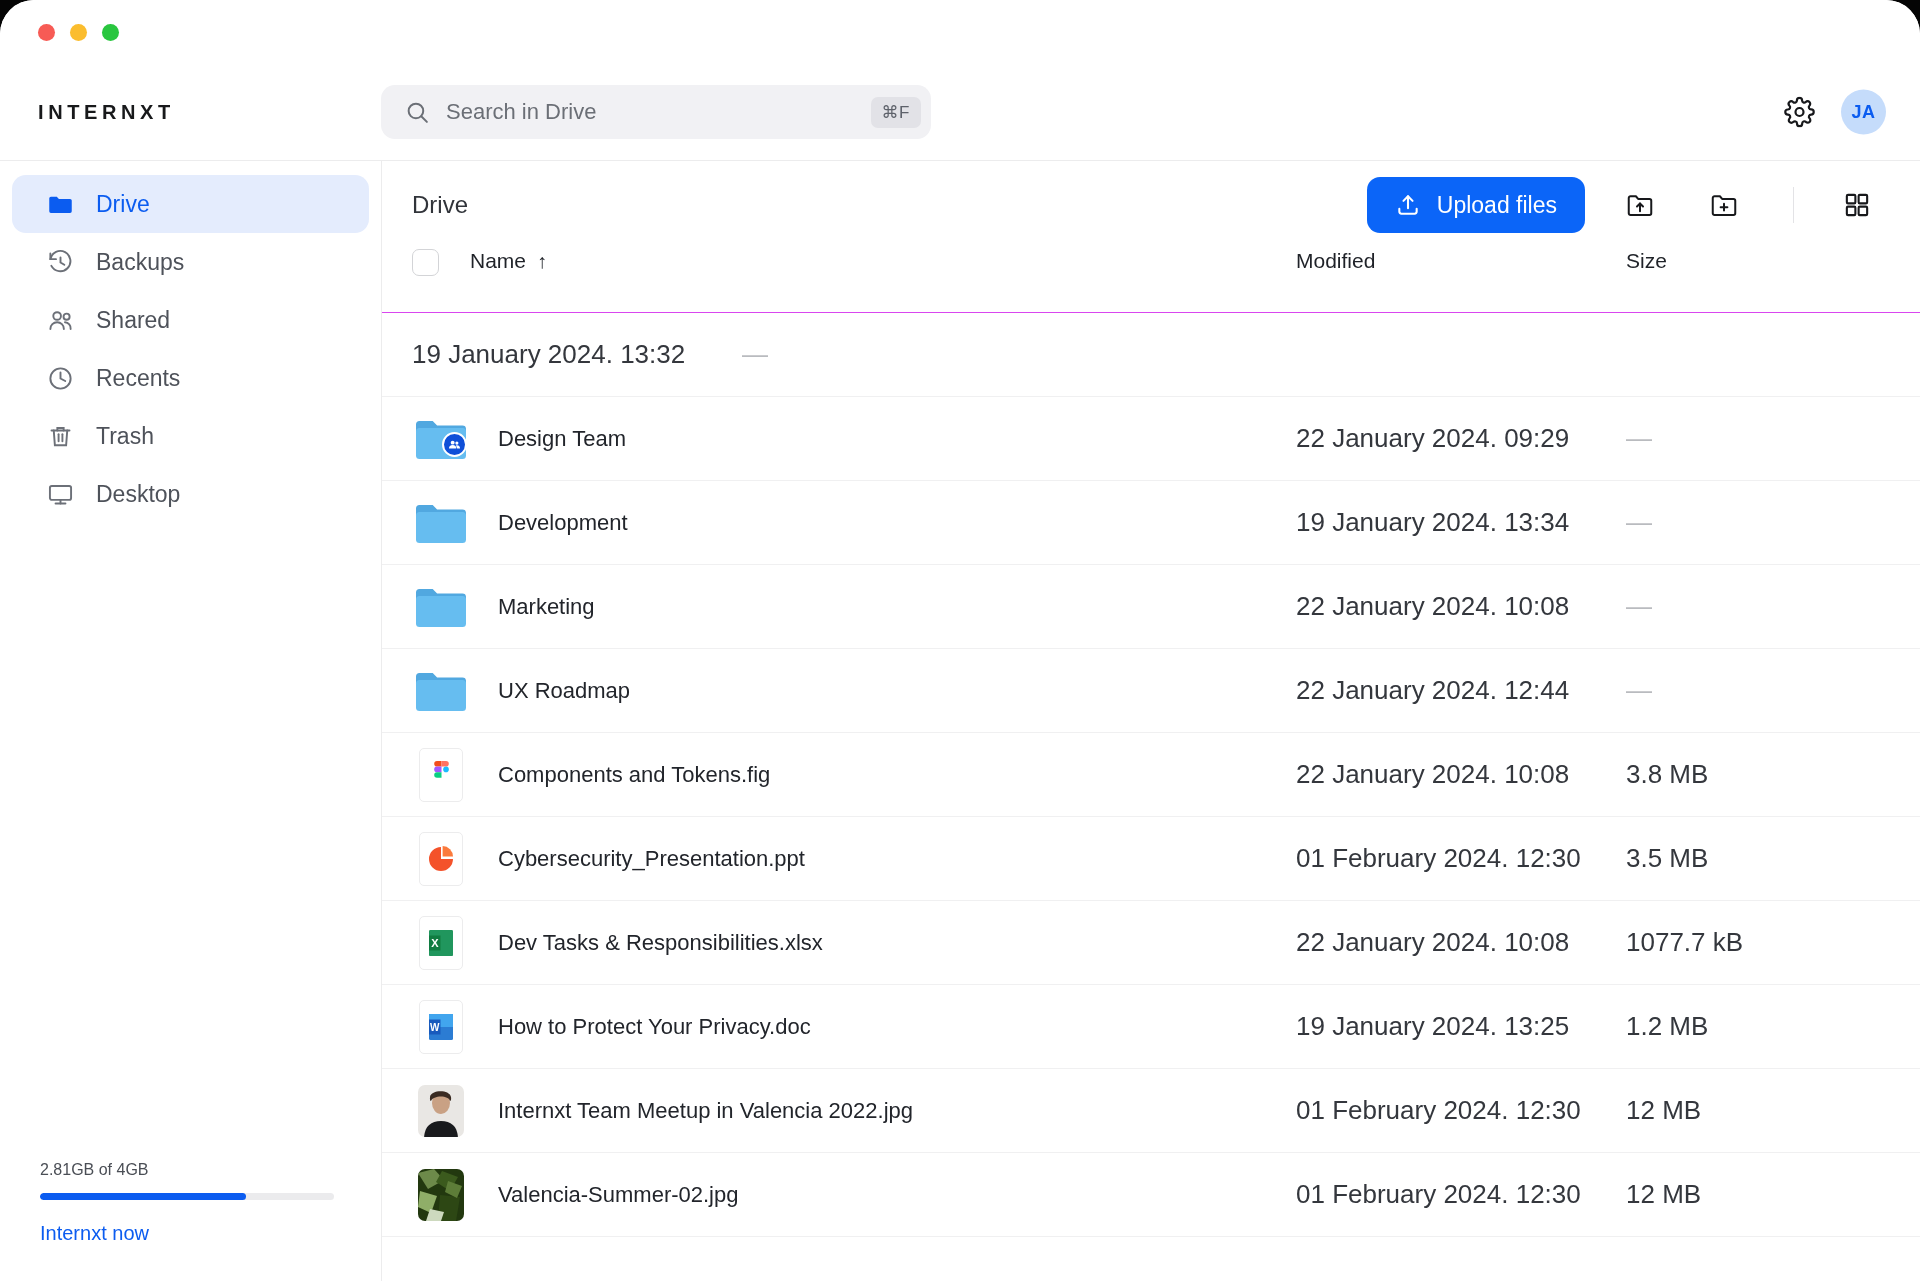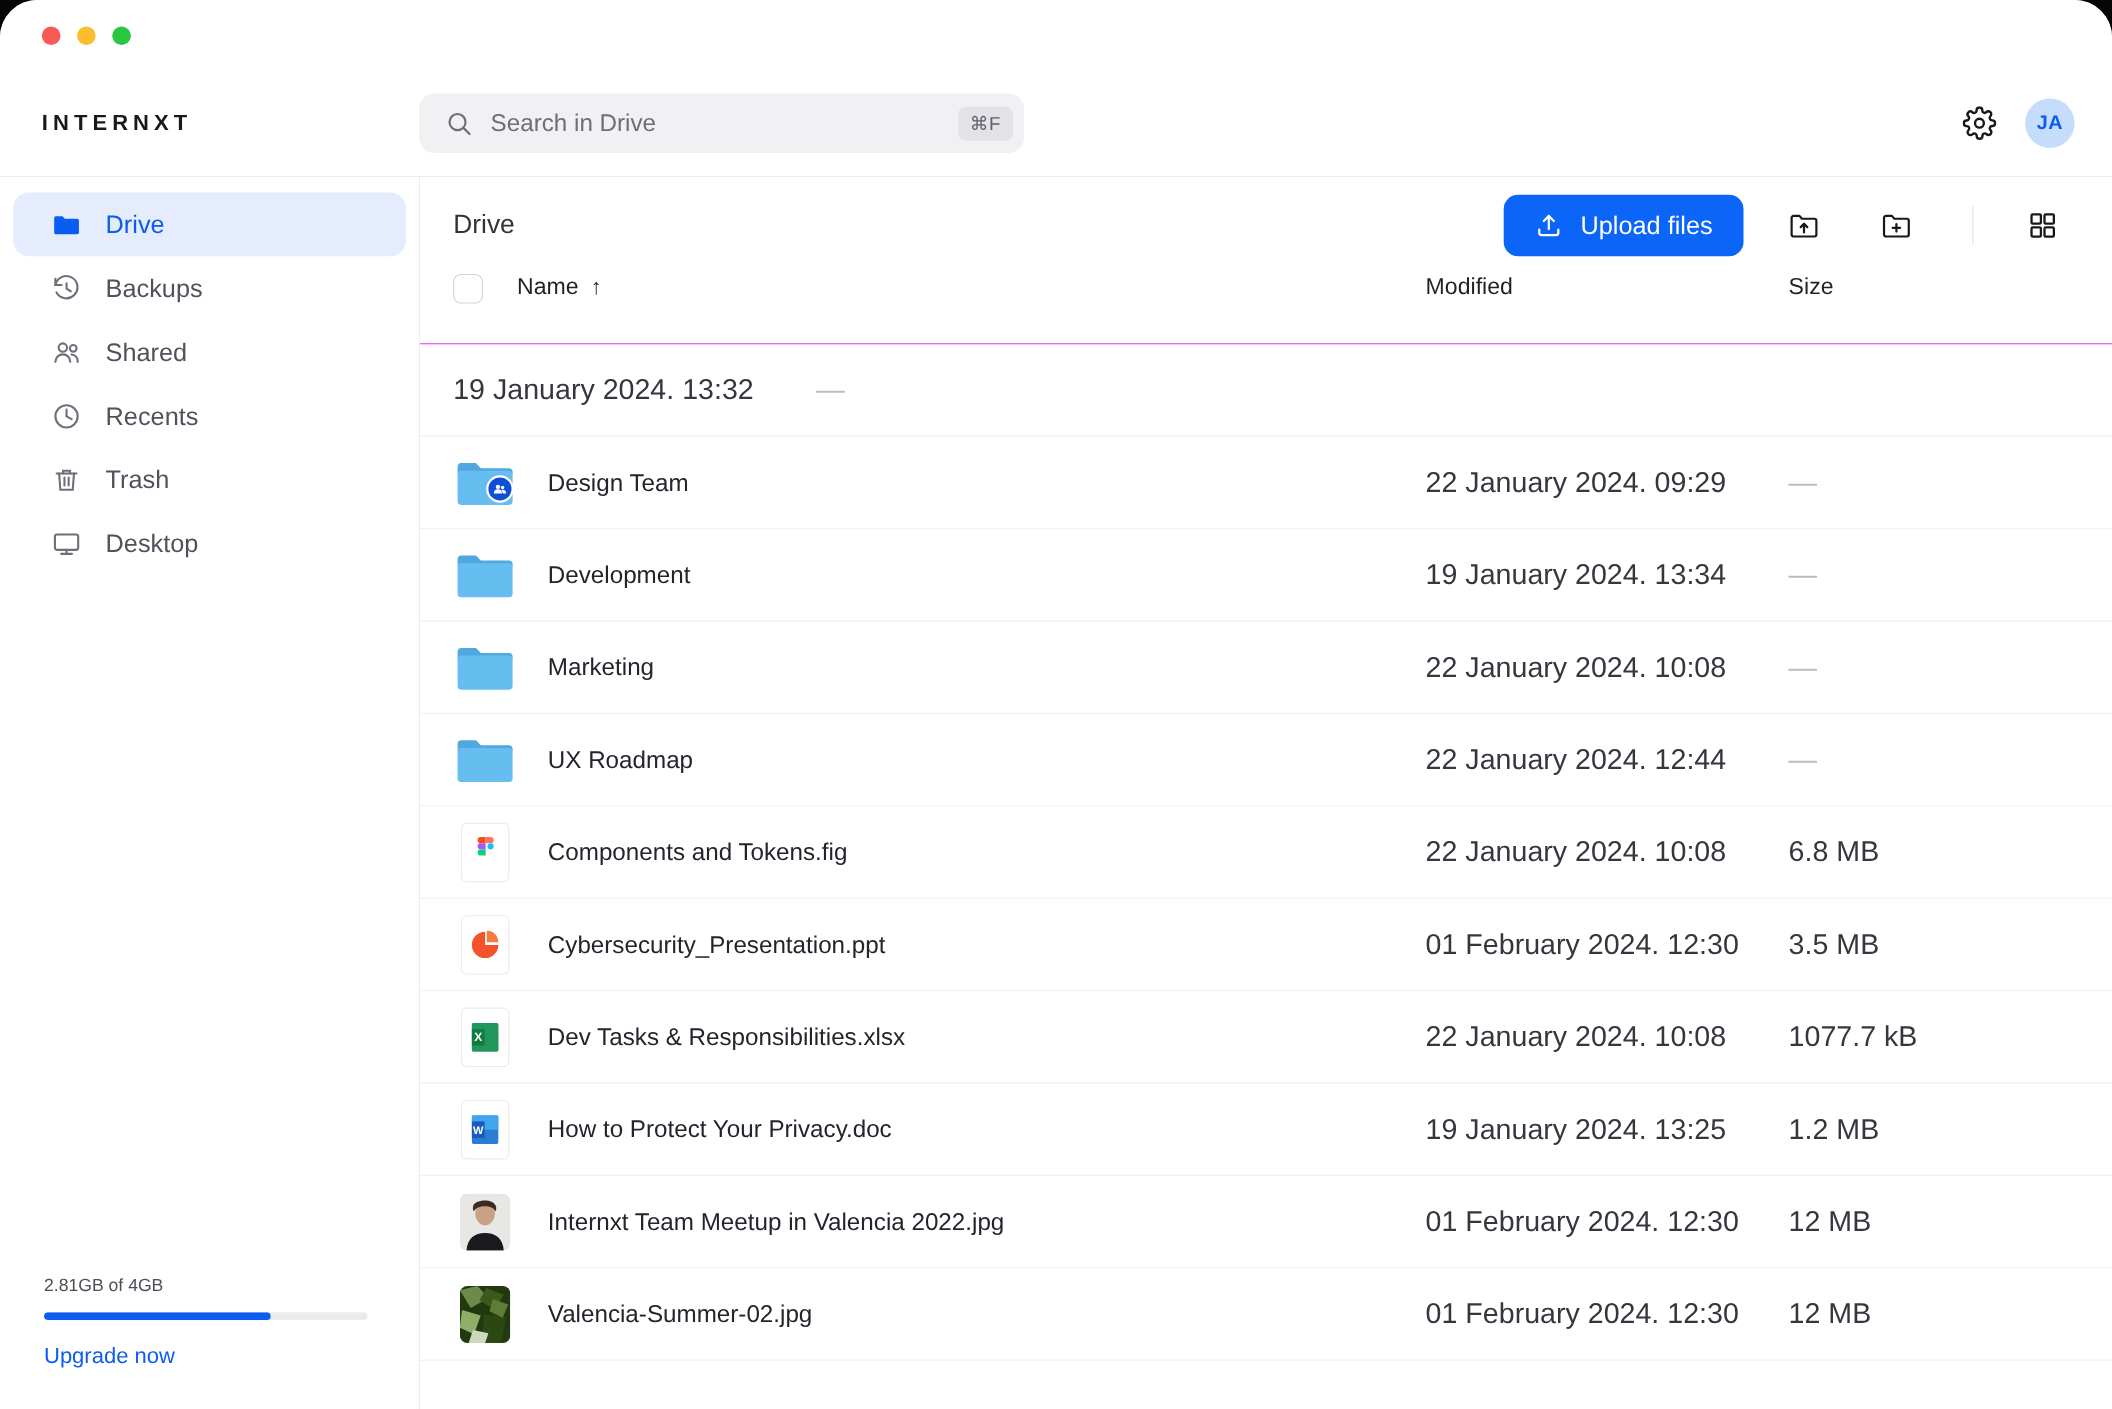--- a/index.html
+++ b/index.html
@@ -349,21 +349,21 @@
           <span>Desktop</span>
         </div>
 
       </div>
 
       <div class="storage">
         <div class="storage-label">2.81GB of 4GB</div>
         <div class="bar">
           <div class="bar-fill" id="storage-fill" style="width: 70%;"></div>
         </div>
-        <div class="upgrade">Upgrade now</div>
+        <div class="upgrade">Internxt now</div>
       </div>
     </div>
 
     <div class="main">
 
       <div class="toolbar">
         <div class="crumb">Drive</div>
         <div class="toolbar-actions">
 
           <button class="upload-btn">
@@ -490,21 +490,21 @@
       <path d="M9.5 0H14a2.8 2.8 0 0 1 0 5.6H9.5z" fill="#ff7262"></path>
       <path d="M5 5.6h4.5v5.6H5a2.8 2.8 0 1 1 0-5.6z" fill="#a259ff"></path>
       <circle cx="14" cy="8.4" r="2.8" fill="#1abcfe"></circle>
       <path d="M5 11.2h4.5v5.6H5a2.8 2.8 0 1 1 0-5.6z" fill="#0acf83"></path>
                     </svg>
                   </div>
                 </div>
                 <span class="fname">Components and Tokens.fig</span>
               </div>
               <div class="col-mod">22 January 2024. 10:08</div>
-              <div class="col-size">6.8 MB</div>
+              <div class="col-size">3.8 MB</div>
             </div>
             <div class="row">
               <div class="col-name">
                 <div class="file-icon">
                   <div class="doc-tile">
                     <svg width="26" height="26" viewBox="0 0 26 26">
       <path d="M13 1a12 12 0 1 0 12 12H13z" fill="#f4522a"></path>
       <path d="M14.6 0v10.6H25A10.6 10.6 0 0 0 14.6 0z" fill="#fb7a3c"></path>
                     </svg>
                   </div>

